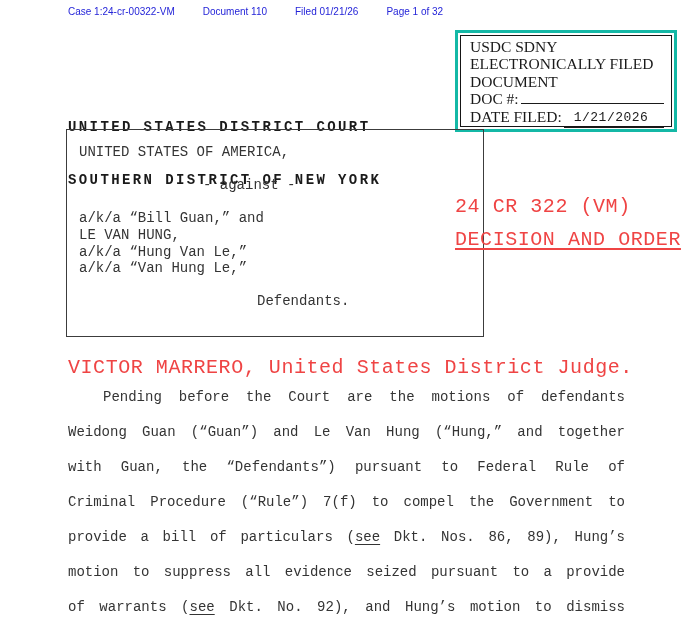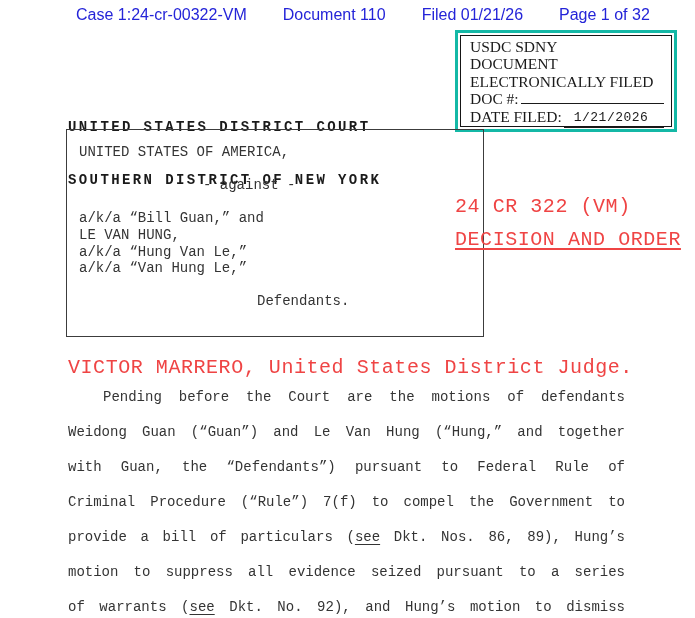--- a/index.html
+++ b/index.html
@@ -11,26 +11,25 @@
     overflow: hidden;
     font-family: "Liberation Mono", monospace;
   }
 
   
   .ecf-header {
     position: absolute;
     left: 68px;
     top: 6px;
     display: flex;
-    column-gap: 36px;
+    column-gap: 28px;
     font-family: "Liberation Sans", sans-serif;
-    font-size: 16px;
+    font-size: 10px;
     color: #2424d8;
     white-space: nowrap;
-    margin-left: 8px;
   }
 
   
   .stamp {
     position: absolute;
     left: 455px;
     top: 30px;
     width: 222px;
     height: 102px;
     border: 3px solid #14b8a6;
@@ -143,22 +142,22 @@
   <div class="ecf-header">
     <span>Case 1:24-cr-00322-VM</span>
     <span>Document 110</span>
     <span>Filed 01/21/26</span>
     <span>Page 1 of 32</span>
   </div>
 
   <div class="stamp">
     <div class="stamp-inner">
       <div class="stamp-row">USDC SDNY</div>
+      <div class="stamp-row">ELECTRONICALLY FILED</div>
       <div class="stamp-row">DOCUMENT</div>
-      <div class="stamp-row">ELECTRONICALLY FILED</div>
       <div class="stamp-row">
         <span>DOC #:</span>
         <span class="stamp-fill"></span>
       </div>
       <div class="stamp-row">
         <span>DATE FILED:</span>
         <span class="stamp-fill"><span class="stamp-date">1/21/2026</span></span>
       </div>
     </div>
   </div>
@@ -185,17 +184,17 @@
   <div class="order-title">DECISION AND ORDER</div>
 
   <div class="judge-line">VICTOR MARRERO, United States District Judge.</div>
 
   <div class="body-text">
     <div class="body-line indent"><span>Pending before the Court are the motions of defendants</span><u></u><span></span></div>
     <div class="body-line"><span>Weidong Guan (“Guan”) and Le Van Hung (“Hung,” and together</span><u></u><span></span></div>
     <div class="body-line"><span>with Guan, the “Defendants”) pursuant to Federal Rule of</span><u></u><span></span></div>
     <div class="body-line"><span>Criminal Procedure (“Rule”) 7(f) to compel the Government to</span><u></u><span></span></div>
     <div class="body-line"><span>provide a bill of particulars (</span><u>see</u><span> Dkt. Nos. 86, 89), Hung’s</span></div>
-    <div class="body-line"><span>motion to suppress all evidence seized pursuant to a series</span><u></u><span></span></div>
+    <div class="body-line"><span>motion to suppress all evidence seized pursuant to a provide</span><u></u><span></span></div>
     <div class="body-line"><span>of warrants (</span><u>see</u><span> Dkt. No. 92), and Hung’s motion to dismiss</span></div>
   </div>
 
 </div>
 
 </body></html>

